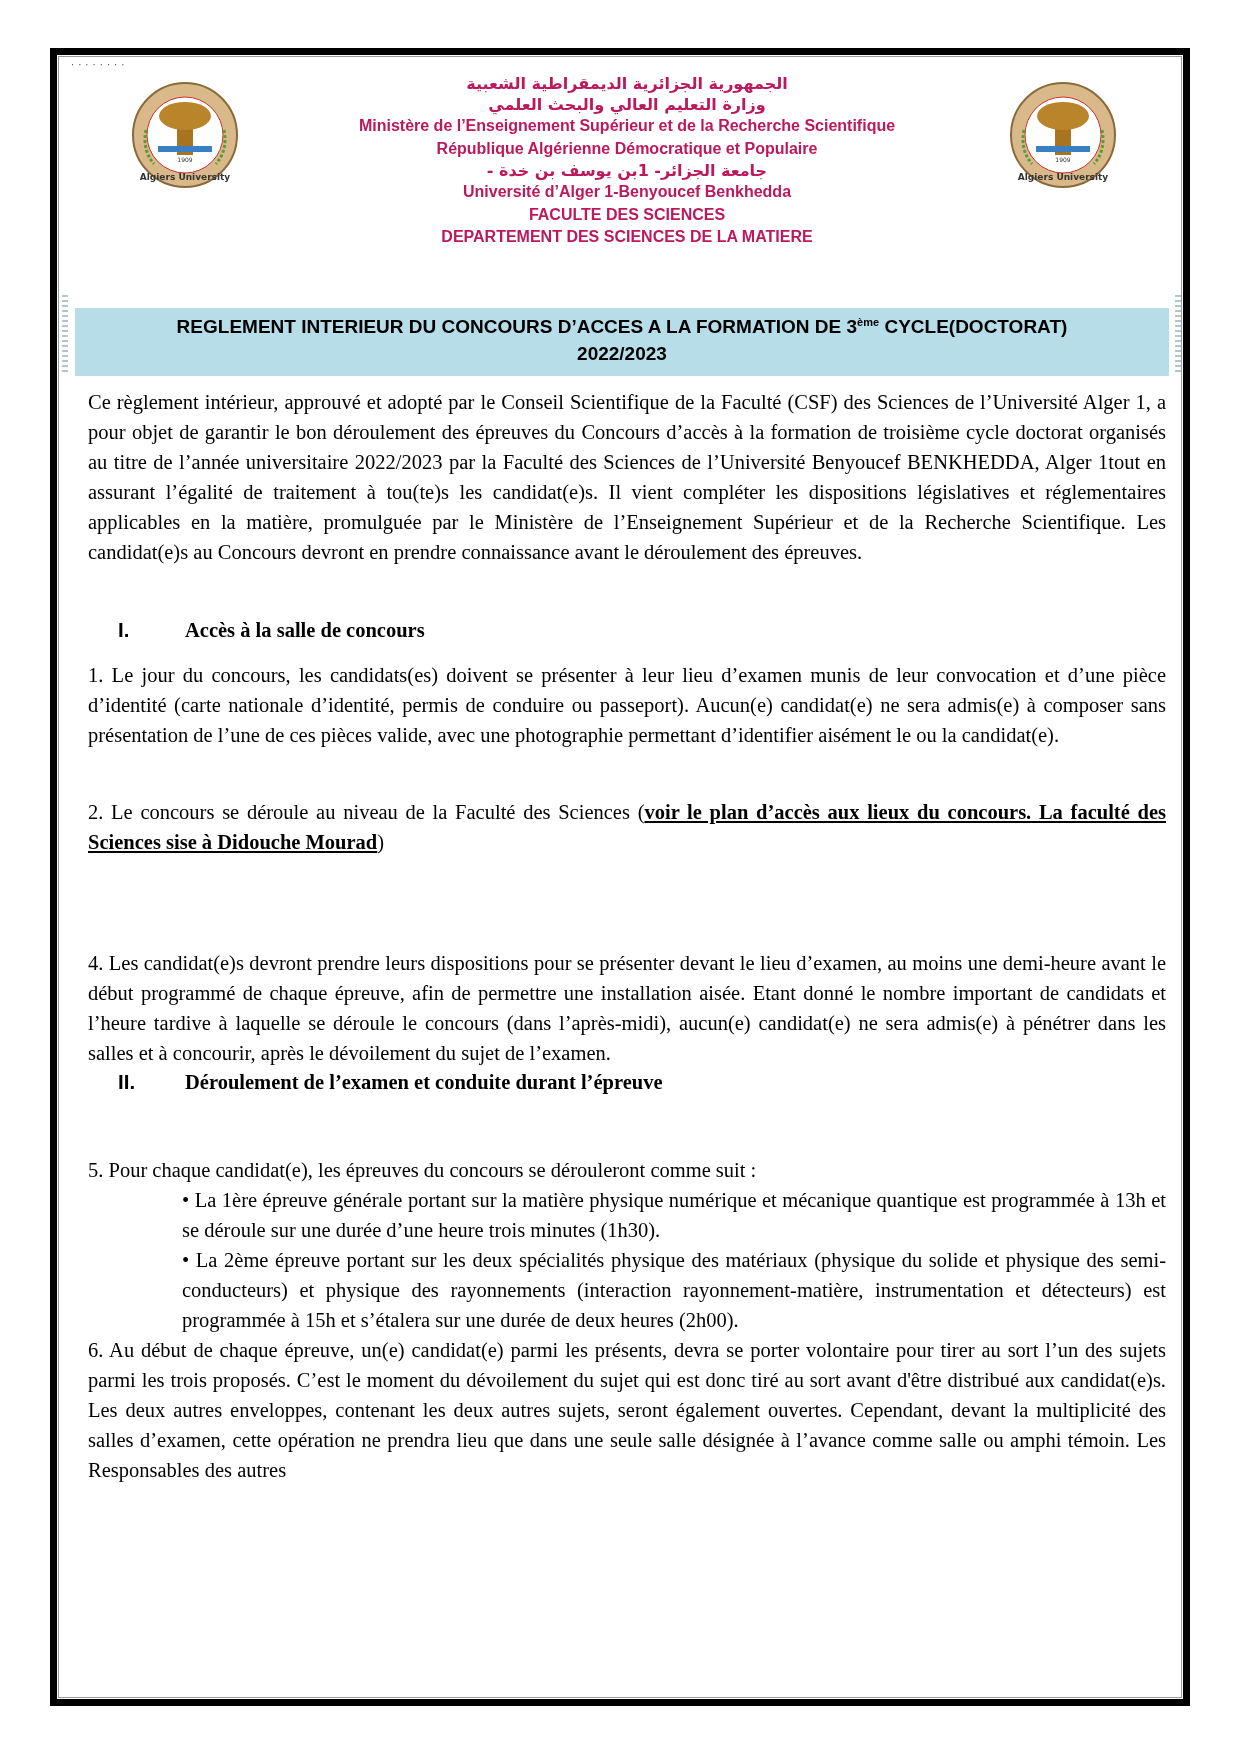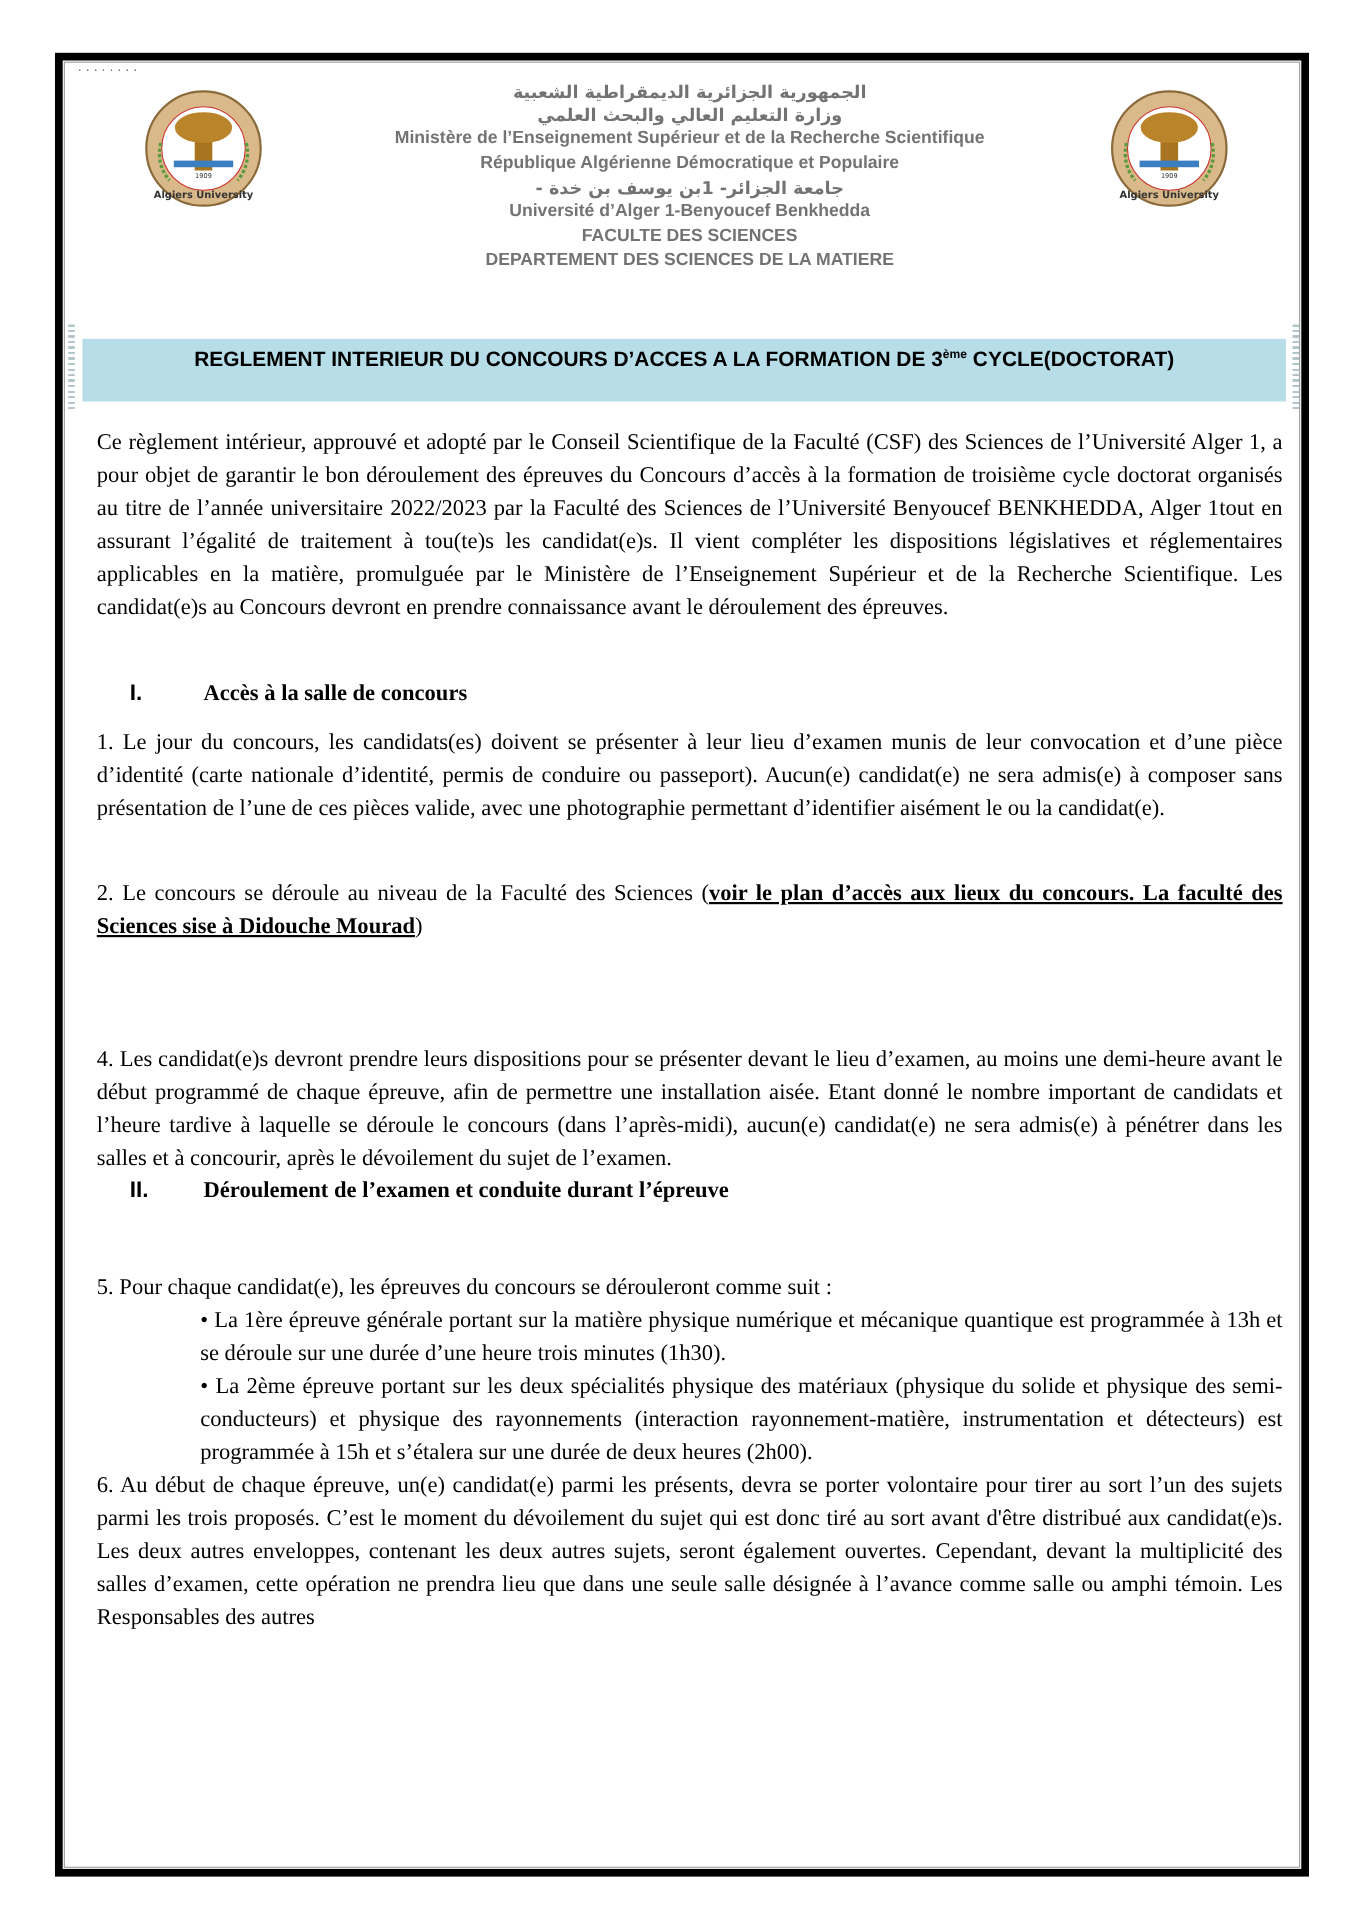--- a/index.html
+++ b/index.html
@@ -9,25 +9,25 @@
       box-sizing: border-box; border: 7px solid #000; background: #fff;
     }
     .page-frame::after {
       content: ""; position: absolute; left: 1px; top: 1px; right: 1px; bottom: 1px;
       border: 1px solid #9a9a9a; pointer-events: none;
     }
     .dots { position: absolute; left: 14px; top: 4px; font: 10px "DejaVu Sans", sans-serif; color: #555; letter-spacing: 4px; }
     .logo { position: absolute; width: 110px; height: 110px; }
     .logo-left { left: 73px; top: 25px; }
     .logo-right { left: 951px; top: 25px; }
-    .header { position: absolute; left: 200px; width: 740px; top: 18px; text-align: center; color: #737373; }
+    .header { position: absolute; left: 200px; width: 740px; top: 18px; text-align: center; color: #be185d; }
     .header .ar { font: bold 16px "DejaVu Sans", sans-serif; line-height: 21px; direction: rtl; }
     .header .fr { font: bold 16px "Liberation Sans", sans-serif; line-height: 22.5px; }
     .title-band {
-      position: absolute; left: 18px; top: 253px; width: 1094px; height: 57px;
+      position: absolute; left: 18px; top: 253px; width: 1094px; height: 68px;
       background: #b7dde8; text-align: center;
       font: bold 19px "Liberation Sans", sans-serif; line-height: 27px; color: #000;
       padding-top: 1px; box-sizing: border-box;
     }
     .title-band sup { font-size: 11px; }
     .band-mark { position: absolute; top: 240px; width: 6px; height: 80px;
       background: repeating-linear-gradient(180deg, #7f9fa9 0 2px, transparent 2px 5px); opacity: .6; }
     .body-text {
       position: absolute; left: 31px; width: 1078px;
       font-family: "Liberation Serif", serif; font-size: 20.5px; line-height: 30px;
@@ -79,20 +79,21 @@
     <div class="fr">Université d’Alger 1-Benyoucef Benkhedda</div>
     <div class="fr">FACULTE DES SCIENCES</div>
     <div class="fr">DEPARTEMENT DES SCIENCES DE LA MATIERE</div>
   </div>
 
   <div class="band-mark" style="left:5px"></div>
   <div class="band-mark" style="left:1118px"></div>
 
   <div class="title-band">
     <div><span>REGLEMENT INTERIEUR DU CONCOURS D’ACCES A LA FORMATION DE 3</span><sup>ème</sup><span> CYCLE(DOCTORAT)</span></div>
+    <div>2022/2023</div>
   </div>
 
   <div class="body-text intro">
     <p class="p">Ce règlement intérieur, approuvé et adopté par le Conseil Scientifique de la Faculté (CSF) des Sciences de l’Université Alger 1, a pour objet de garantir le bon déroulement des épreuves du Concours d’accès à la formation de troisième cycle doctorat organisés au titre de l’année universitaire 2022/2023 par la Faculté des Sciences de l’Université Benyoucef BENKHEDDA, Alger 1tout en assurant l’égalité de traitement à tou(te)s les candidat(e)s. Il vient compléter les dispositions législatives et réglementaires applicables en la matière, promulguée par le Ministère de l’Enseignement Supérieur et de la Recherche Scientifique. Les candidat(e)s au Concours devront en prendre connaissance avant le déroulement des épreuves.</p>
   </div>
 
   <div class="sec-head" style="top:563px">
     <span class="num">I.</span><span>Accès à la salle de concours</span>
   </div>
 

